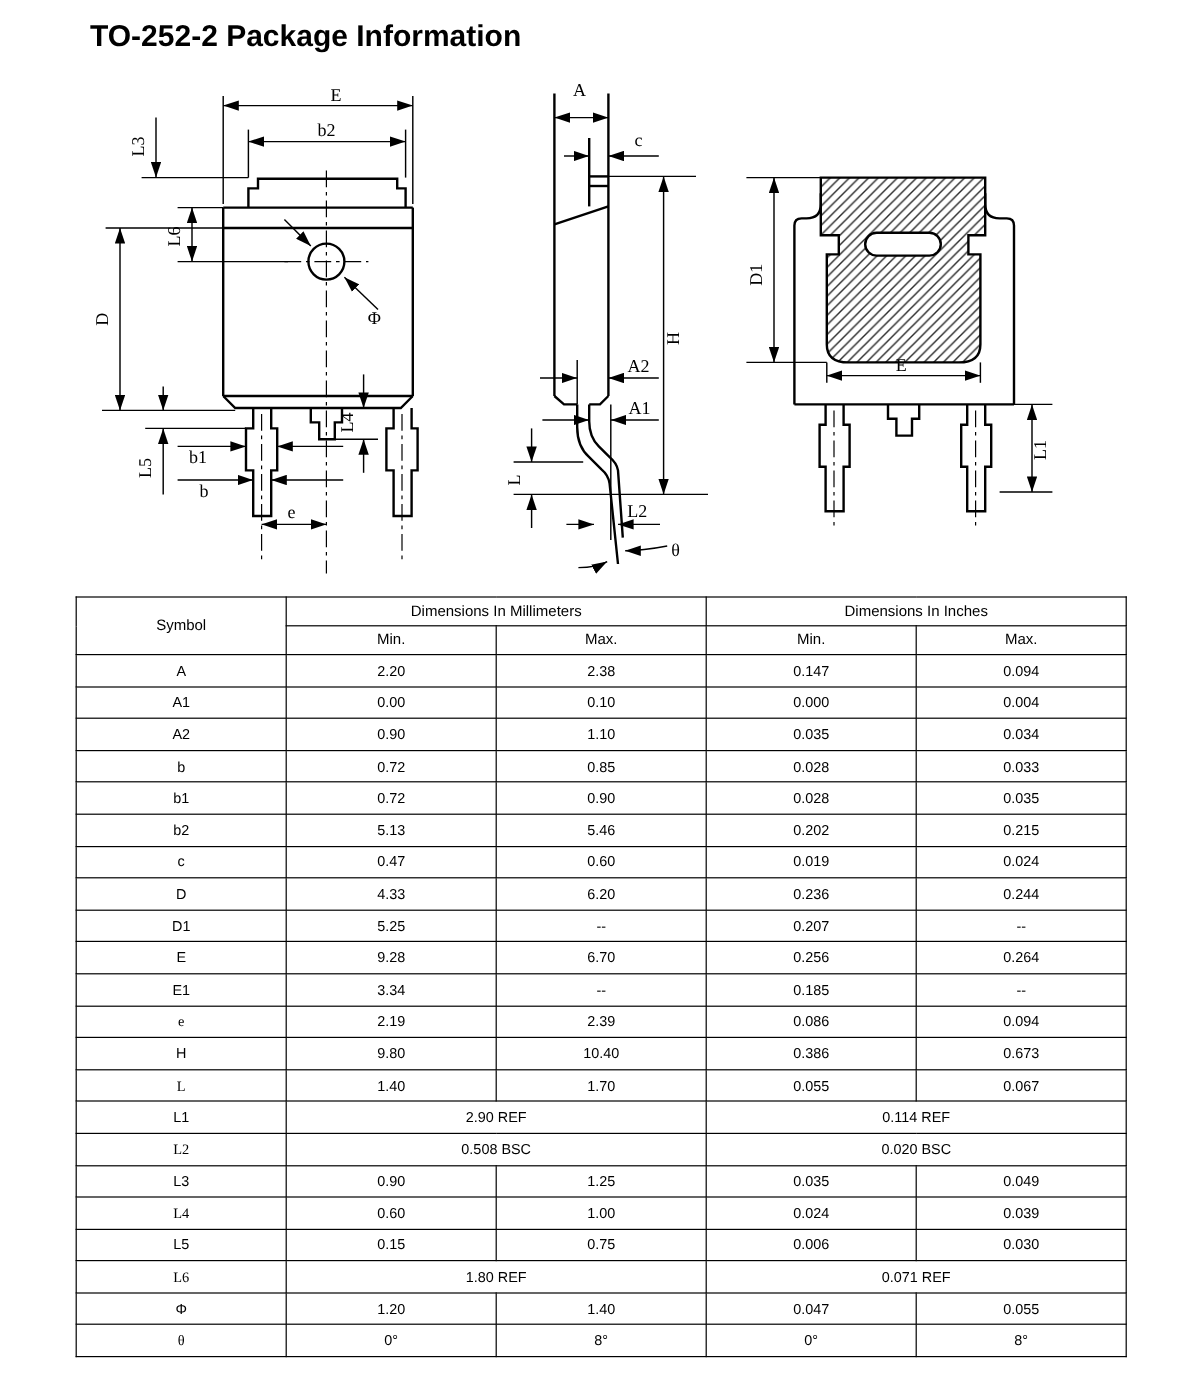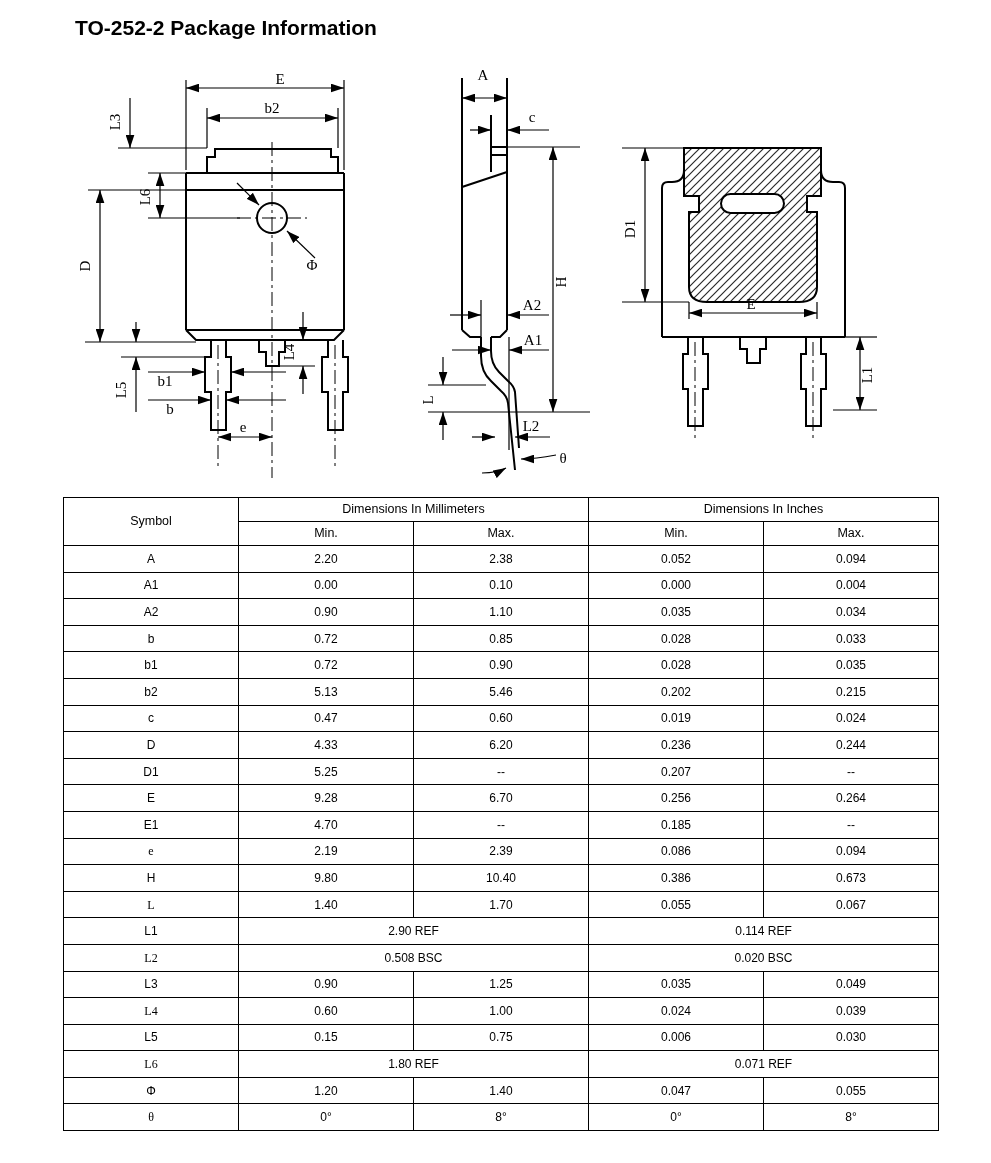--- a/index.html
+++ b/index.html
@@ -1,19 +1,19 @@
 <!DOCTYPE html>
 <html><head>
 <meta charset="utf-8">
 <style>
   html,body{margin:0;padding:0;background:#fff;}
   body{width:991px;height:1163px;position:relative;overflow:hidden;
        font-family:"Liberation Sans",sans-serif;color:#000;}
   .page-title{position:absolute;left:75px;top:16px;margin:0;
-      font-size:21px;font-weight:bold;font-family:"Liberation Sans",sans-serif;}
+      font-size:25px;font-weight:bold;font-family:"Liberation Sans",sans-serif;}
   .drawing-svg{position:absolute;left:0;top:0;}
   .table-wrap{position:absolute;left:63px;top:497px;}
   table.dims{border-collapse:collapse;width:875px;table-layout:fixed;}
   table.dims th,table.dims td{border:1.5px solid #000;text-align:center;
       vertical-align:middle;padding:0;font-size:12px;line-height:1;}
   table.dims thead th{font-weight:normal;height:23px;font-size:12.5px;}
   table.dims tbody td{height:25.6px;}
   td.serif{font-family:"Liberation Serif",serif;font-size:13px;}
   svg text{font-family:"Liberation Serif",serif;font-size:15px;fill:#000;}
 </style>
@@ -200,21 +200,21 @@
         <th>Max.</th>
         <th>Min.</th>
         <th>Max.</th>
       </tr>
     </thead>
     <tbody>
         <tr>
           <td>A</td>
           <td>2.20</td>
           <td>2.38</td>
-          <td>0.052</td>
+          <td>0.147</td>
           <td>0.094</td>
         </tr>
         <tr>
           <td>A1</td>
           <td>0.00</td>
           <td>0.10</td>
           <td>0.000</td>
           <td>0.004</td>
         </tr>
         <tr>
@@ -268,21 +268,21 @@
         </tr>
         <tr>
           <td>E</td>
           <td>9.28</td>
           <td>6.70</td>
           <td>0.256</td>
           <td>0.264</td>
         </tr>
         <tr>
           <td>E1</td>
-          <td>4.70</td>
+          <td>3.34</td>
           <td>--</td>
           <td>0.185</td>
           <td>--</td>
         </tr>
         <tr>
           <td class="serif">e</td>
           <td>2.19</td>
           <td>2.39</td>
           <td>0.086</td>
           <td>0.094</td>

